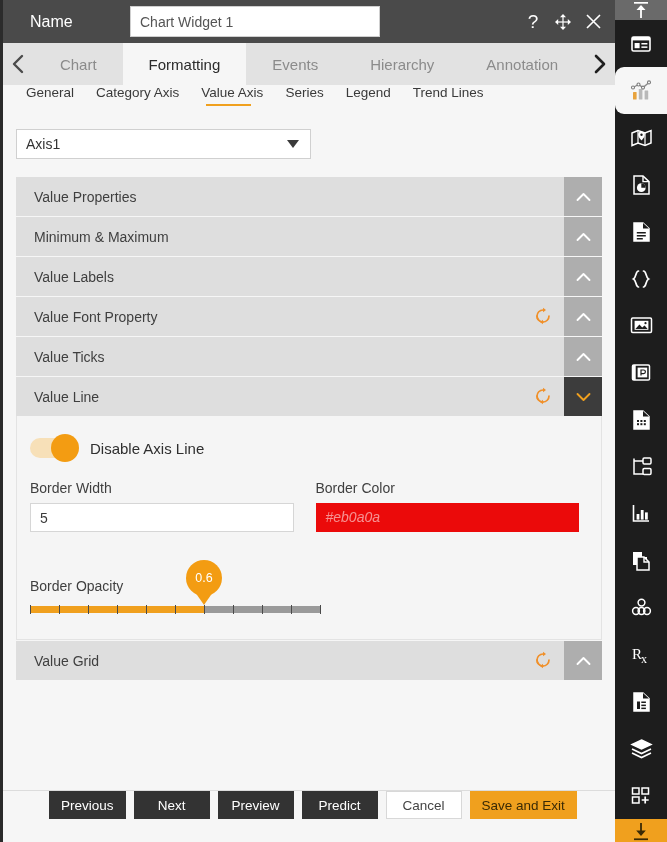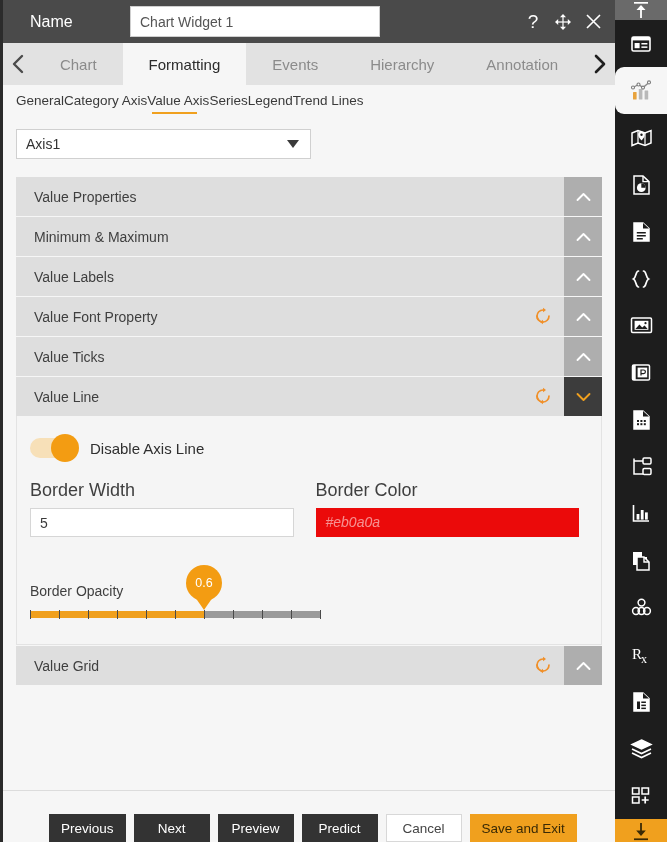--- a/index.html
+++ b/index.html
@@ -68,22 +68,22 @@
     display: flex; align-items: center; justify-content: center;
     padding: 0 26px; font-size: 15px; color: #8b8b8b;
     cursor: pointer; white-space: nowrap;
   }
   .tab.active {
     background: #f6f6f6; color: #2b2b2b;
   }
 
   
   .subtabs {
-    height: 32px; background: #f6f6f6; display: flex; align-items: center;
-    padding-left: 13px; flex: 0 0 auto;
+    height: 32px; background: #f6f6f6; display: flex; align-items: flex-start;
+    padding-left: 23px; gap: 22px; flex: 0 0 auto;
   }
   .subtab {
     font-size: 13.5px; color: #3a3a3a; cursor: pointer;
     position: relative; padding-bottom: 1px; white-space: nowrap;
   }
   .subtab.active::after {
     content: ""; position: absolute; left: 8%; right: 20%;
     bottom: -5px; height: 2px; background: #f0a01e;
   }
 
@@ -141,21 +141,21 @@
     position: absolute; top: -4px; right: -2px;
     width: 28px; height: 28px; border-radius: 50%; background: #f39c12;
   }
   .toggle-label { font-size: 15px; color: #2f2f2f; }
 
   
   .field-grid {
     display: flex; gap: 22px; margin-bottom: 4px;
   }
   .field { flex: 1 1 0; min-width: 0; }
-  .field-label { font-size: 18px; color: #3f3f3f; margin-bottom: 7px; display: block; }
+  .field-label { font-size: 14px; color: #3f3f3f; margin-bottom: 7px; display: block; }
   .text-input {
     width: 100%; height: 29px; background: #fff; border: 1px solid #d6d6d6;
     font-family: "Liberation Sans", sans-serif; font-size: 14px; color: #3a3a3a;
     padding: 0 9px; outline: none;
   }
   .color-input {
     width: 100%; height: 29px; border: 1px solid #d6d6d6;
     font-family: "Liberation Sans", sans-serif; font-size: 14px;
     padding: 0 9px; outline: none; line-height: 27px;
     cursor: pointer;
@@ -184,21 +184,21 @@
   }
   .slider-fill { position: absolute; left: 0; top: 0; height: 7px; background: #f0a01e; }
   .slider-ticks { position: absolute; left: 0; top: -1px; width: 100%; height: 9px; }
   .slider-ticks i {
     position: absolute; top: 0; width: 1px; height: 9px; background: #4a4a4a;
   }
 
   
   .footer {
     height: 52px; background: #f6f6f6; border-top: 1px solid #dcdcdc;
-    display: flex; align-items: flex-end; gap: 8px; padding-left: 46px;
+    display: flex; align-items: flex-start; gap: 8px; padding-left: 46px;
     flex: 0 0 auto;
   }
   .btn {
     height: 28px; min-width: 76px; padding: 0 12px;
     font-family: "Liberation Sans", sans-serif; font-size: 13.5px;
     border: none; cursor: pointer; color: #ffffff; background: #333333;
   }
   .btn.light { background: #ffffff; color: #444; border: 1px solid #d8d8d8; }
   .btn.accent { background: #f0a01e; color: #3a2a05; }
 

